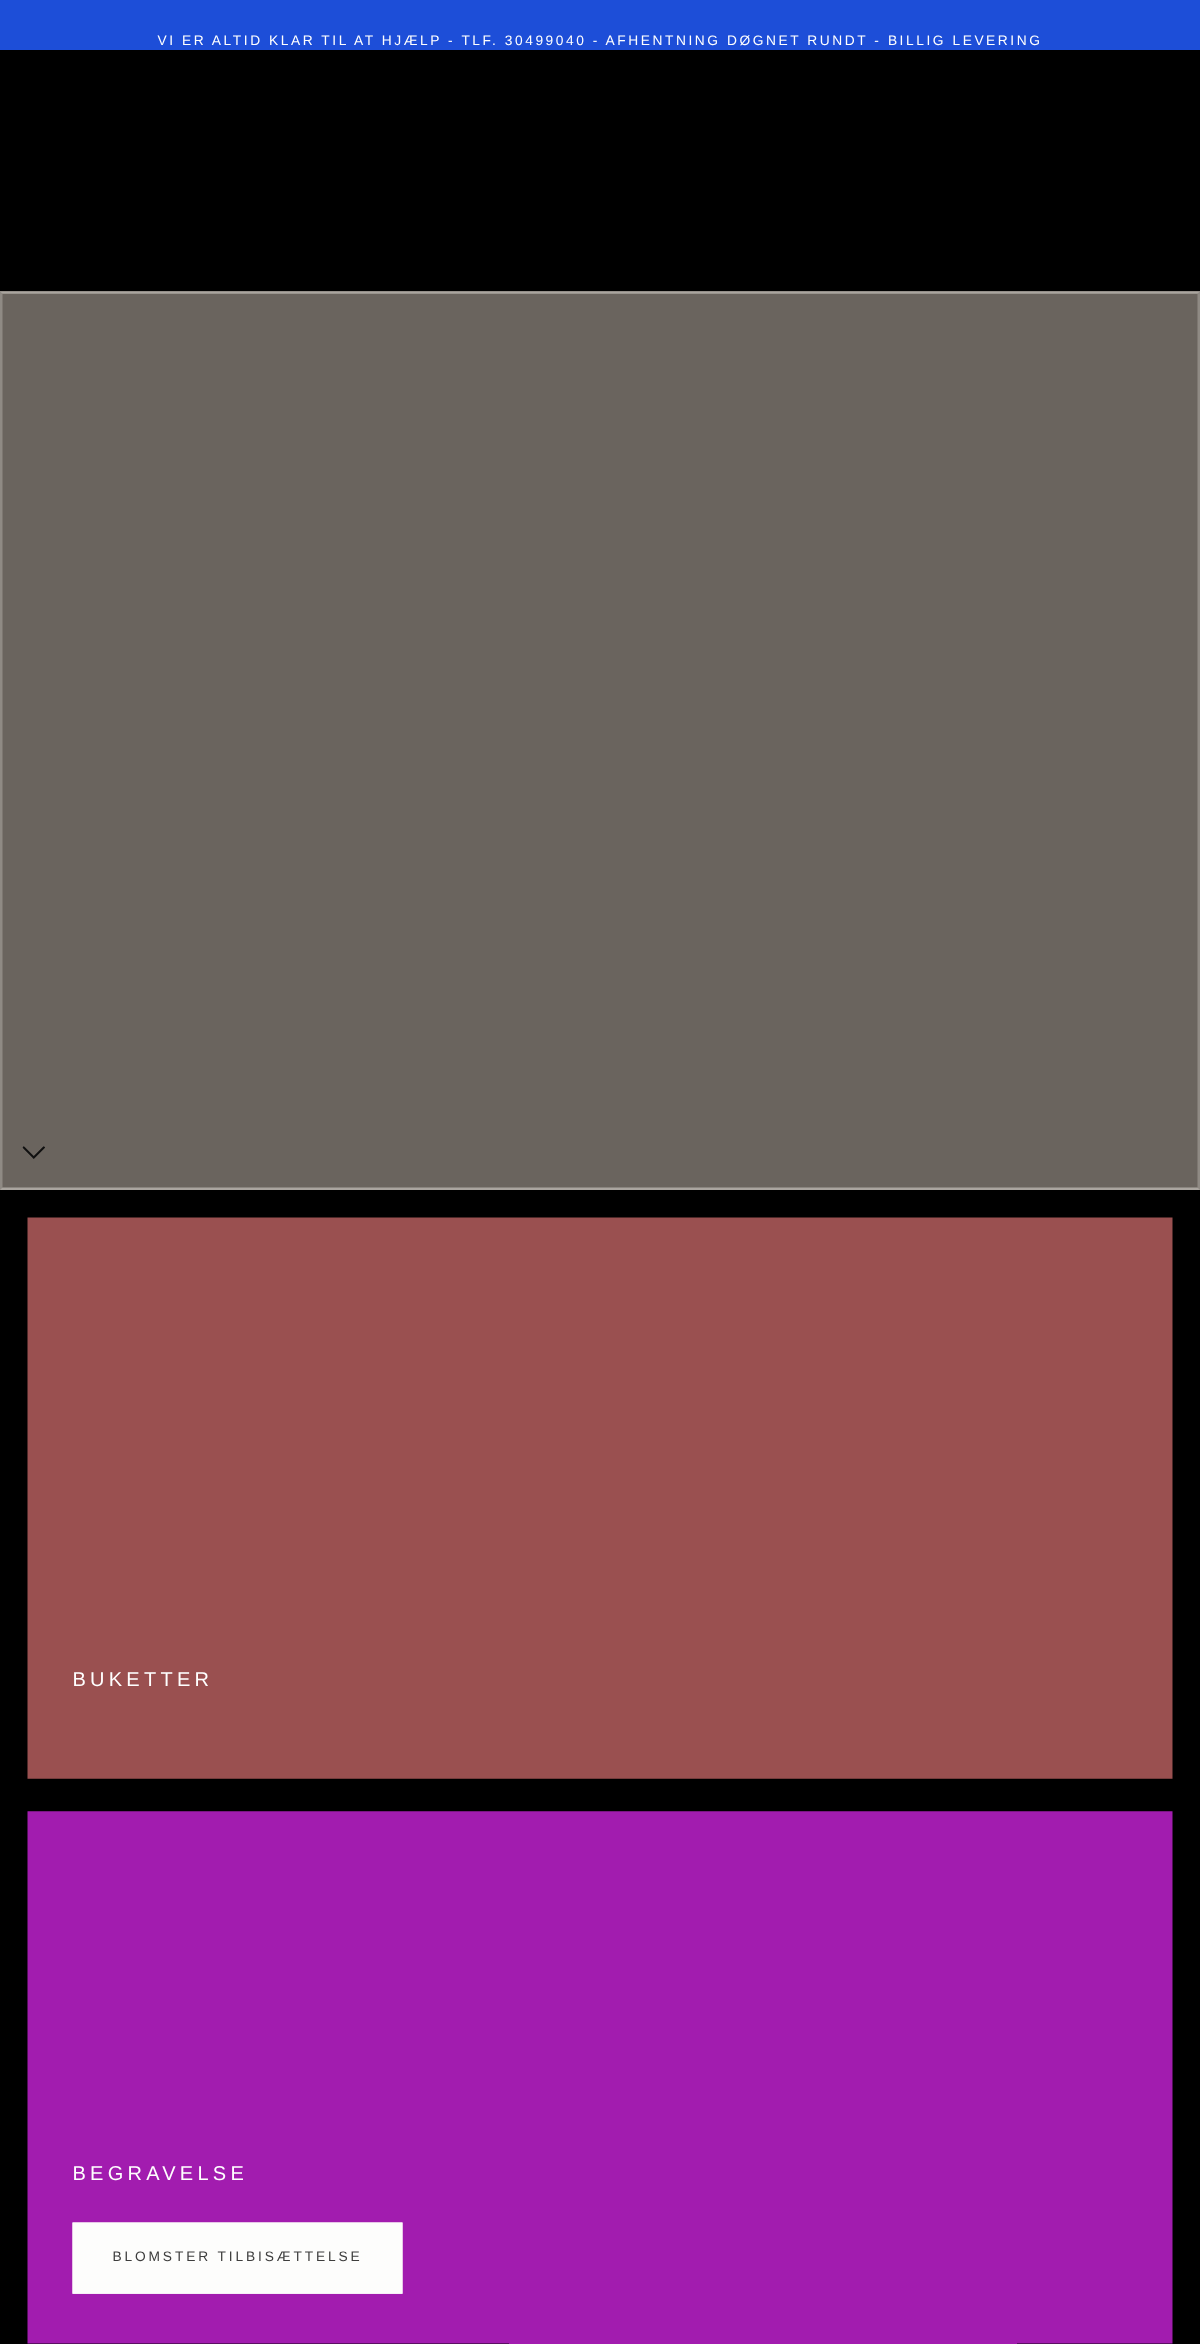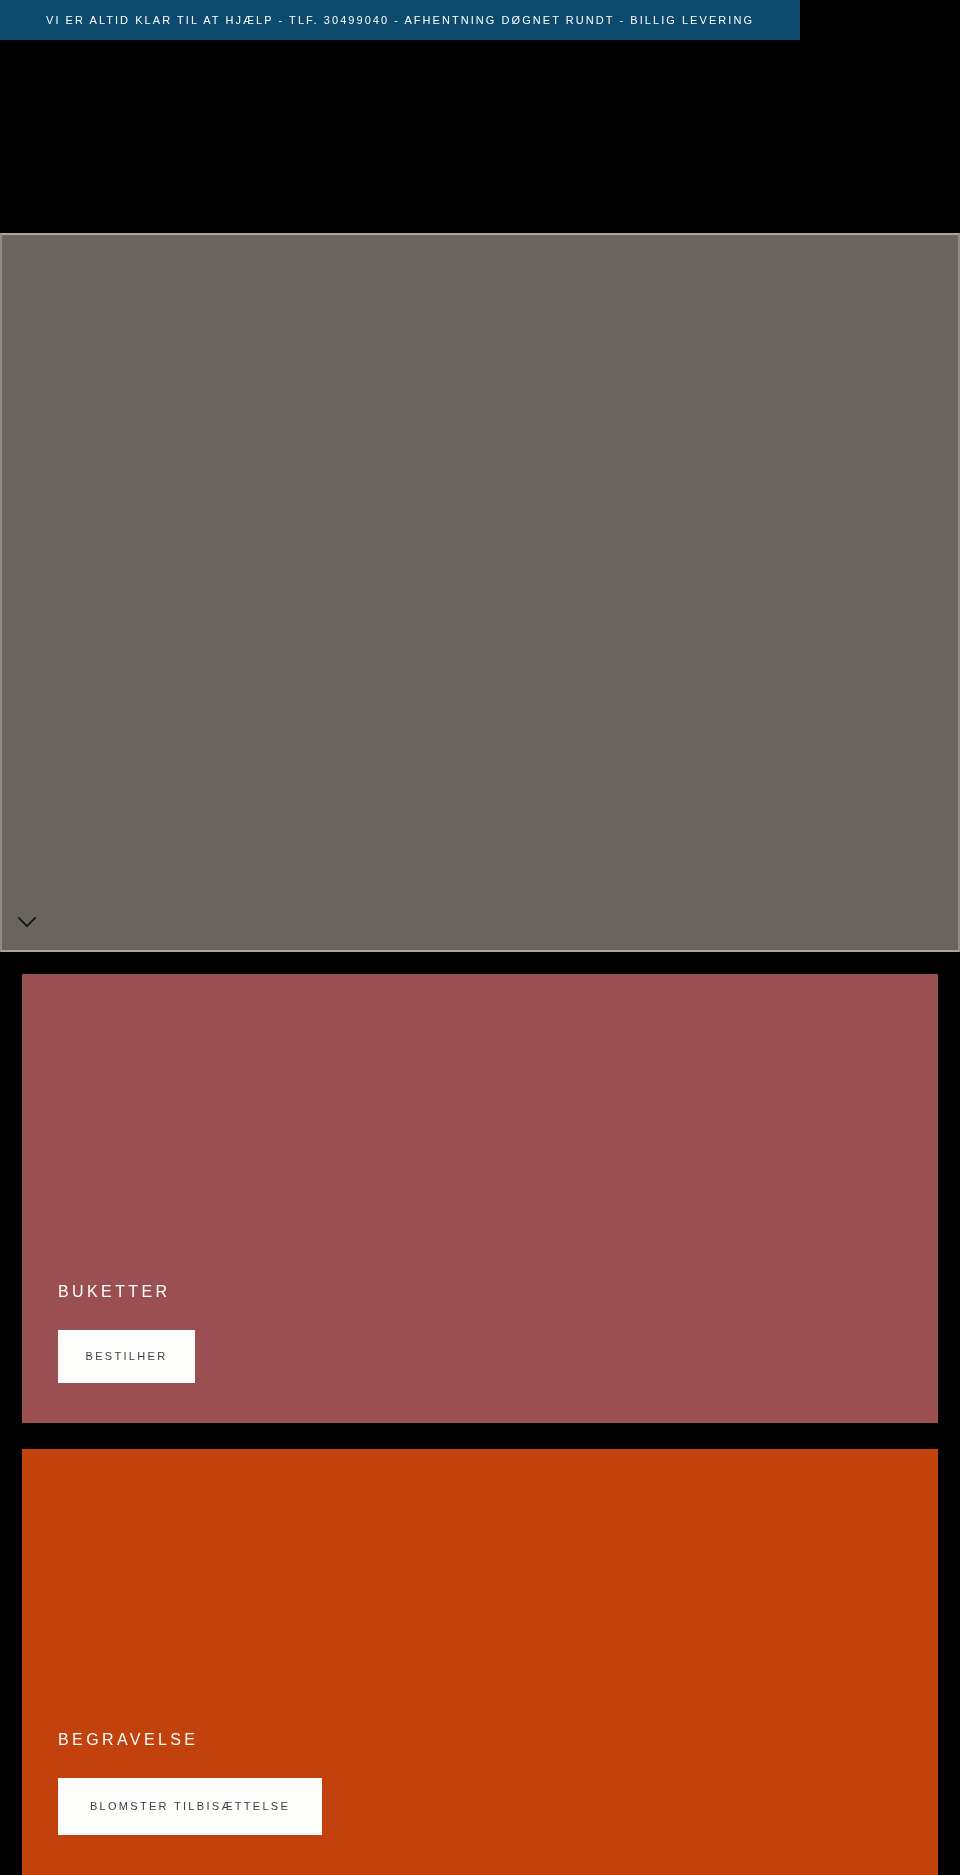--- a/index.html
+++ b/index.html
@@ -7,23 +7,23 @@
   html, body {
     width:960px;
     background:#000000;
     font-family:"Liberation Sans", sans-serif;
     -webkit-font-smoothing:antialiased;
   }
   body { width:960px; height:1875px; overflow:hidden; position:relative; }
 
   
   .announce-bar{
-    position:absolute; left:0; top:0; width:800px; height:40px;
-    background:#0c4a6e;
-    display:flex; align-items:center; justify-content:center;
+    position:absolute; left:0; top:0; width:960px; height:40px;
+    background:#1d4ed8;
+    display:flex; align-items:flex-end; justify-content:center;
   }
   .announce-text{
     color:#ffffff;
     font-size:11px;
     line-height:14px;
     letter-spacing:2.05px;
     text-transform:uppercase;
     white-space:nowrap;
     font-weight:400;
   }
@@ -106,21 +106,21 @@
     display:flex;
     flex-direction:column;
     justify-content:flex-end;
   }
   .card--buketter{
     top:974px; height:449px;
     background:#9a5050;
   }
   .card--begravelse{
     top:1449px; height:426px;
-    background:#c2410c;
+    background:#a21caf;
   }
   .card-body{
     padding:0 0 40px 36px;
   }
   .card-title{
     color:#ffffff;
     font-size:16px;
     line-height:20px;
     letter-spacing:3.4px;
     text-transform:uppercase;
@@ -182,24 +182,20 @@
       <svg width="18" height="11" viewBox="0 0 18 11" aria-hidden="true">
         <path d="M1 1 L9 9 L17 1" fill="none" stroke="#111111" stroke-width="1.6" stroke-linecap="square" stroke-linejoin="miter"></path>
       </svg>
     </span>
   </div>
 </section>
 
 <section class="card card--buketter">
   <div class="card-body">
     <h2 class="card-title">BUKETTER</h2>
-    <a class="card-cta">
-      <span>BESTIL</span>
-      <span>HER</span>
-    </a>
   </div>
 </section>
 
 <section class="card card--begravelse">
   <div class="card-body">
     <h2 class="card-title">BEGRAVELSE</h2>
     <a class="card-cta">
       <span>BLOMSTER TIL</span>
       <span>BISÆTTELSE</span>
     </a>

